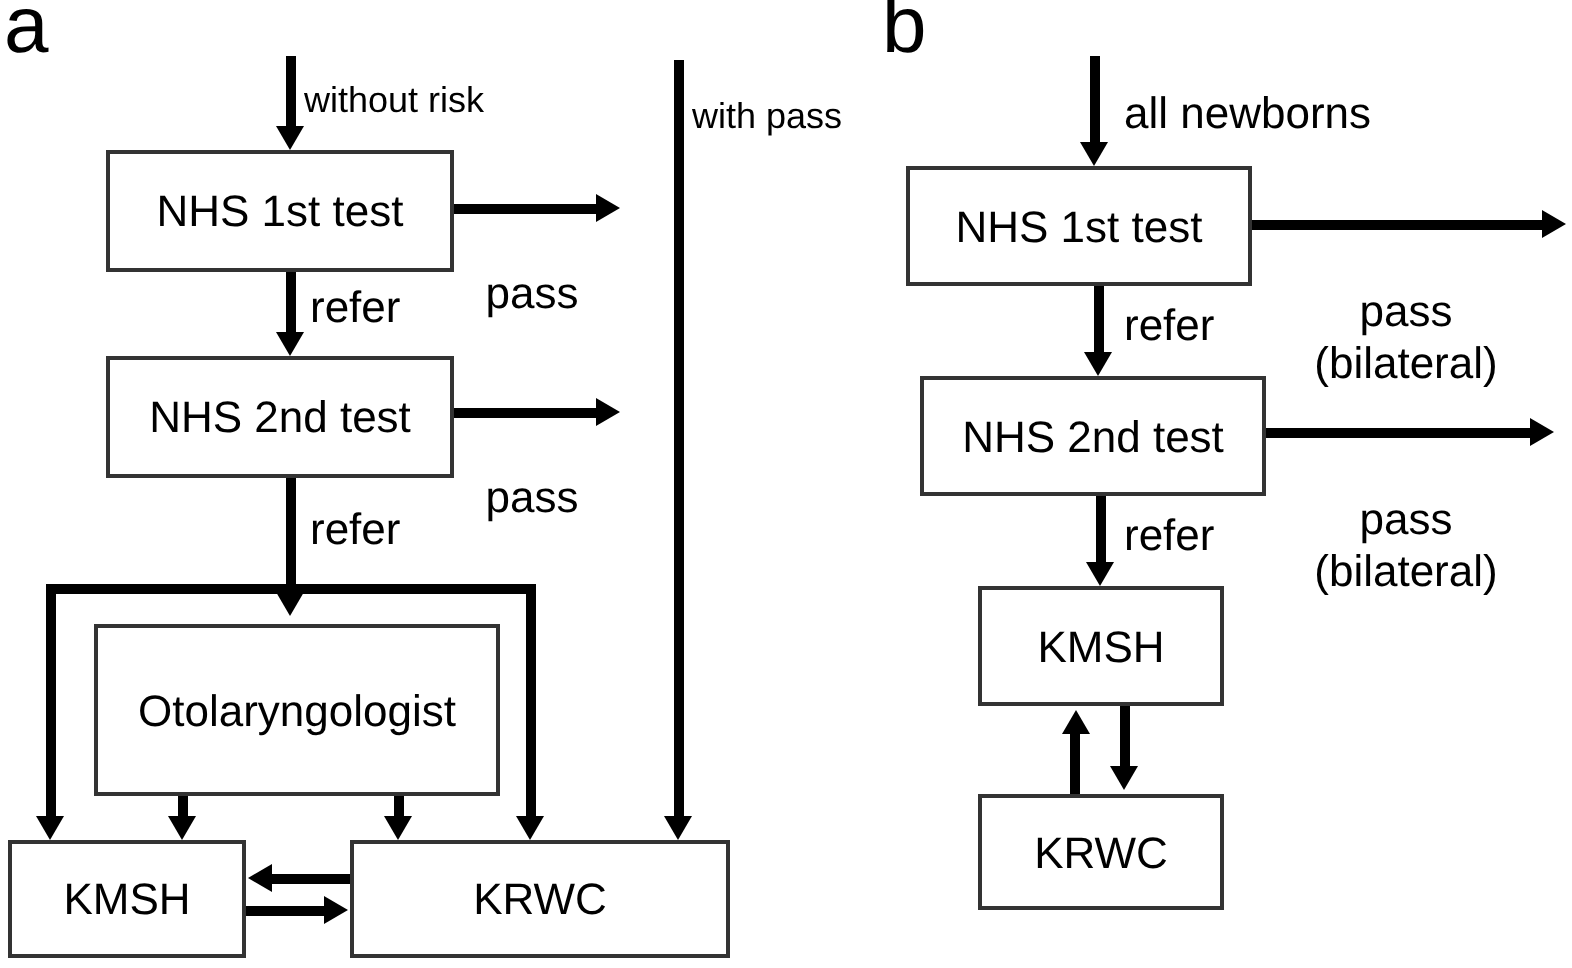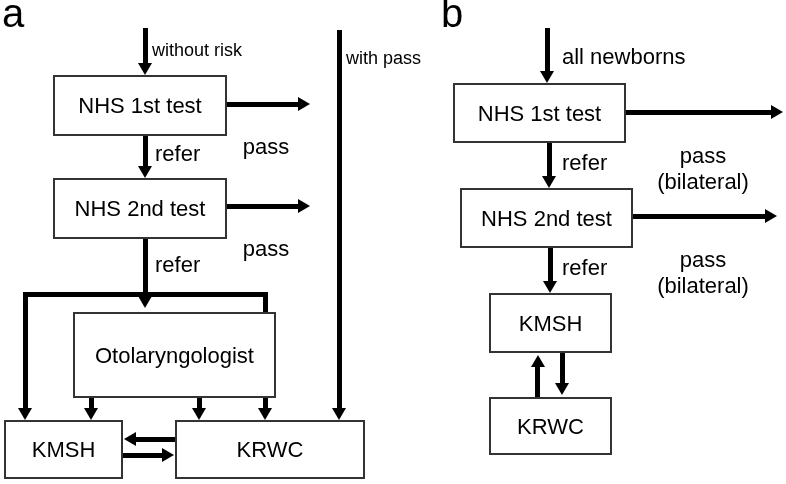--- a/index.html
+++ b/index.html
@@ -104,21 +104,21 @@
   <div class="shaft" style="left:143px; top:239px; width:5px; height:57px;"></div>
   <div class="ah ah-down" style="left:138px; top:296px;"></div>
   <div class="lbl" style="left:155px; top:252px;">refer</div>
 
   <div class="shaft" style="left:23px; top:292px; width:245px; height:5px;"></div>
   <div class="shaft" style="left:23px; top:292px; width:5px; height:116px;"></div>
   <div class="ah ah-down" style="left:18px; top:408px;"></div>
   <div class="shaft" style="left:263px; top:292px; width:5px; height:116px;"></div>
   <div class="ah ah-down" style="left:258px; top:408px;"></div>
 
-  <div class="box" style="left:47px; top:312px; width:203px; height:86px;margin-left:26px;">
+  <div class="box" style="left:47px; top:312px; width:203px; height:86px;">
     <span>Otolaryngologist</span>
   </div>
 
   <div class="shaft" style="left:89px; top:398px; width:5px; height:10px;"></div>
   <div class="ah ah-down" style="left:84px; top:408px;"></div>
   <div class="shaft" style="left:197px; top:398px; width:5px; height:10px;"></div>
   <div class="ah ah-down" style="left:192px; top:408px;"></div>
 
   <div class="box" style="left:4px; top:420px; width:119px; height:59px;">
     <span>KMSH</span>

